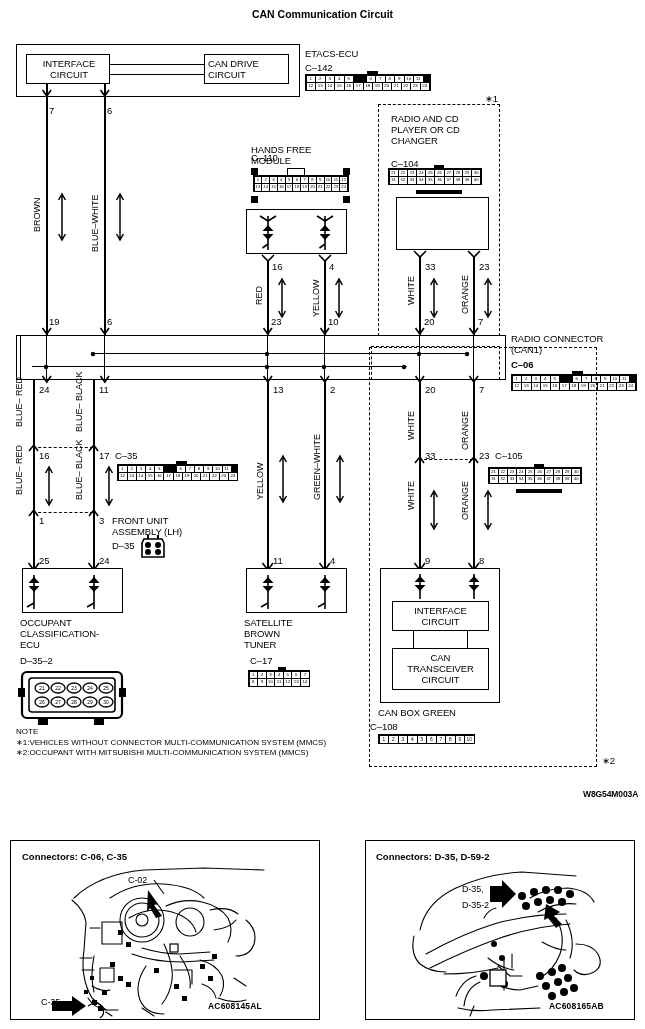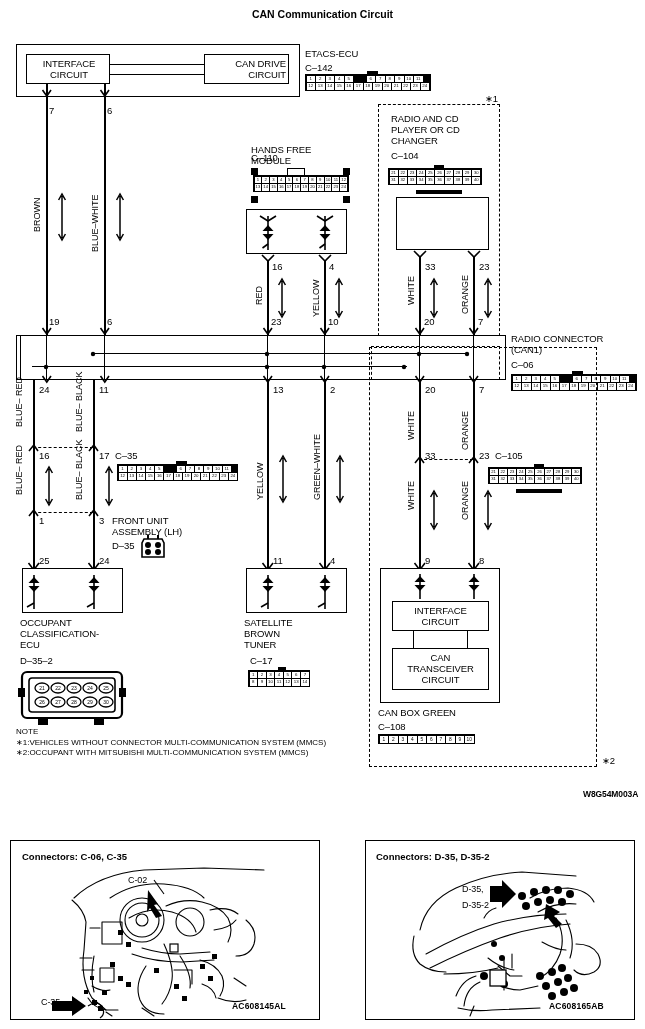--- a/index.html
+++ b/index.html
@@ -35,21 +35,21 @@
 </head>
 <body>
 
 <div class="title" style="top:8px;left:0;">CAN Communication Circuit</div>
 
 <div class="box" style="left:16px;top:44px;width:284px;height:53px;"></div>
 <div class="boxthin" style="left:26px;top:54px;width:84px;height:30px;"></div>
 <div class="t" style="left:30px;top:58px;width:78px;text-align:center;">INTERFACE
 CIRCUIT</div>
 <div class="boxthin" style="left:204px;top:54px;width:85px;height:30px;"></div>
-<div class="t" style="left:208px;top:58px;width:78px;text-align:right;">CAN DRIVE
+<div class="t" style="left:208px;top:58px;width:78px;text-align:left;">CAN DRIVE
 CIRCUIT</div>
 <div class="hl1" style="left:110px;top:64px;width:94px;"></div>
 <div class="hl1" style="left:110px;top:74px;width:94px;"></div>
 
 <div class="vl" style="left:46px;top:84px;height:13px;"></div>
 <div class="vl" style="left:104px;top:84px;height:13px;"></div>
 <svg class="sketch" style="left:40px;top:86px;" width="14" height="12">
     <path d="M6.8 0 L6.8 9 M2.5 4 L6.8 10 L11 4" fill="none" stroke="#000" stroke-width="1.6"></path>
   </svg>
 <svg class="sketch" style="left:98px;top:86px;" width="14" height="12">
@@ -182,21 +182,21 @@
     <path d="M5 3 L5 37 M1.6 7 L5 1 L8.4 7 M1.6 33 L5 39 L8.4 33" fill="none" stroke="#000" stroke-width="1.5"></path>
   </svg>
 <div class="t" style="left:271px;top:316px;">23</div>
 <div class="t" style="left:328px;top:316px;">10</div>
 
 <div class="dash" style="left:378px;top:104px;width:122px;height:262px;"></div>
 <div class="t" style="left:485px;top:93px;">∗1</div>
 <div class="t" style="left:391px;top:113px;">RADIO AND CD
 PLAYER OR CD
 CHANGER</div>
-<div class="t" style="left:391px;top:150px;">C–104</div>
+<div class="t" style="left:391px;top:158px;">C–104</div>
 <div class="conn" style="left:388px;top:168px;">
   <div class="crow" id="c104top">
       <div class="cell" style="min-width: 8.2px; width: 8.2px; height: 6.5px; font-size: 4.2px; line-height: 6.5px;">21</div>
       <div class="cell" style="min-width: 8.2px; width: 8.2px; height: 6.5px; font-size: 4.2px; line-height: 6.5px;">22</div>
       <div class="cell" style="min-width: 8.2px; width: 8.2px; height: 6.5px; font-size: 4.2px; line-height: 6.5px;">23</div>
       <div class="cell" style="min-width: 8.2px; width: 8.2px; height: 6.5px; font-size: 4.2px; line-height: 6.5px;">24</div>
       <div class="cell" style="min-width: 8.2px; width: 8.2px; height: 6.5px; font-size: 4.2px; line-height: 6.5px;">25</div>
       <div class="cell" style="min-width: 8.2px; width: 8.2px; height: 6.5px; font-size: 4.2px; line-height: 6.5px;">26</div>
       <div class="cell" style="min-width: 8.2px; width: 8.2px; height: 6.5px; font-size: 4.2px; line-height: 6.5px;">27</div>
       <div class="cell" style="min-width: 8.2px; width: 8.2px; height: 6.5px; font-size: 4.2px; line-height: 6.5px;">28</div>
@@ -271,21 +271,21 @@
 <div class="vl1" style="left:46px;top:335px;height:45px;"></div>
 <div class="vl1" style="left:104px;top:335px;height:45px;"></div>
 <div class="vl1" style="left:267px;top:335px;height:45px;"></div>
 <div class="vl1" style="left:324px;top:335px;height:45px;"></div>
 <div class="vl1" style="left:419px;top:335px;height:45px;"></div>
 <div class="vl1" style="left:473px;top:335px;height:45px;"></div>
 <div class="dash" style="left:371px;top:346px;width:129px;height:34px;border-width:1.5px;"></div>
 
 <div class="t" style="left:511px;top:333px;">RADIO CONNECTOR
 (CAN1)</div>
-<div class="t" style="left:511px;top:359px;">C–06</div>
+<div class="t" style="left:511px;top:359px;font-weight:bold;">C–06</div>
 <div class="conn" style="left:511px;top:374px;">
   <div class="crow" id="c06top">
       <div class="cell" style="min-width: 8.5px; width: 8.5px; height: 6.5px; font-size: 4.4px; line-height: 6.5px;">1</div>
       <div class="cell" style="min-width: 8.5px; width: 8.5px; height: 6.5px; font-size: 4.4px; line-height: 6.5px;">2</div>
       <div class="cell" style="min-width: 8.5px; width: 8.5px; height: 6.5px; font-size: 4.4px; line-height: 6.5px;">3</div>
       <div class="cell" style="min-width: 8.5px; width: 8.5px; height: 6.5px; font-size: 4.4px; line-height: 6.5px;">4</div>
       <div class="cell" style="min-width: 8.5px; width: 8.5px; height: 6.5px; font-size: 4.4px; line-height: 6.5px;">5</div>
       <div class="gap" style="width: 11.5px; height: 6.5px;"></div>
       <div class="cell" style="min-width: 8.5px; width: 8.5px; height: 6.5px; font-size: 4.4px; line-height: 6.5px;">6</div>
       <div class="cell" style="min-width: 8.5px; width: 8.5px; height: 6.5px; font-size: 4.4px; line-height: 6.5px;">7</div>
@@ -614,21 +614,21 @@
 <div class="boxthin" style="left:392px;top:601px;width:97px;height:30px;"></div>
 <div class="t" style="left:394px;top:605px;width:93px;text-align:center;">INTERFACE
 CIRCUIT</div>
 <div class="vl1" style="left:413px;top:631px;height:17px;"></div>
 <div class="vl1" style="left:467px;top:631px;height:17px;"></div>
 <div class="boxthin" style="left:392px;top:648px;width:97px;height:42px;"></div>
 <div class="t" style="left:394px;top:652px;width:93px;text-align:center;">CAN
 TRANSCEIVER
 CIRCUIT</div>
 <div class="t" style="left:378px;top:707px;">CAN BOX GREEN</div>
-<div class="t" style="left:378px;top:721px;">C–108</div>
+<div class="t" style="left:370px;top:721px;">C–108</div>
 <div class="conn" style="left:378px;top:734px;">
   <div class="crow" id="c108row">
       <div class="cell" style="min-width: 8.5px; width: 8.5px; height: 7px; font-size: 4.8px; line-height: 7px;">1</div>
       <div class="cell" style="min-width: 8.5px; width: 8.5px; height: 7px; font-size: 4.8px; line-height: 7px;">2</div>
       <div class="cell" style="min-width: 8.5px; width: 8.5px; height: 7px; font-size: 4.8px; line-height: 7px;">3</div>
       <div class="cell" style="min-width: 8.5px; width: 8.5px; height: 7px; font-size: 4.8px; line-height: 7px;">4</div>
       <div class="cell" style="min-width: 8.5px; width: 8.5px; height: 7px; font-size: 4.8px; line-height: 7px;">5</div>
       <div class="cell" style="min-width: 8.5px; width: 8.5px; height: 7px; font-size: 4.8px; line-height: 7px;">6</div>
       <div class="cell" style="min-width: 8.5px; width: 8.5px; height: 7px; font-size: 4.8px; line-height: 7px;">7</div>
       <div class="cell" style="min-width: 8.5px; width: 8.5px; height: 7px; font-size: 4.8px; line-height: 7px;">8</div>
@@ -636,21 +636,21 @@
       <div class="cell" style="min-width: 8.5px; width: 8.5px; height: 7px; font-size: 4.8px; line-height: 7px;">10</div>
     </div>
 </div>
 
 <div class="t" style="left:583px;top:789px;font-size:8.5px;font-weight:bold;">W8G54M003A</div>
 
 <div class="panel" style="left:10px;top:840px;width:310px;height:180px;"></div>
 <div class="ptitle" style="left:22px;top:851px;">Connectors: C-06, C-35</div>
 <div class="t" style="left:128px;top:875px;font-size:9px;">C-02</div>
 <div class="t" style="left:41px;top:997px;font-size:9px;">C-35</div>
-<div class="pcode" style="left:208px;top:1001px;margin-left:24px;">AC608145AL</div>
+<div class="pcode" style="left:208px;top:1001px;">AC608145AL</div>
 <svg class="sketch" style="left:14px;top:858px;" width="300" height="158" viewBox="0 0 300 158">
   <g fill="none" stroke="#000" stroke-width="1.1" stroke-linejoin="round" stroke-linecap="round">
     <path d="M60 40 Q85 16 130 12 L190 10 L250 12"></path>
     <path d="M58 42 Q70 52 72 64 L70 92 Q66 120 78 140 L92 152"></path>
     <path d="M96 40 Q120 24 150 26 Q178 28 190 40"></path>
     <path d="M115 60 Q135 48 158 54 Q178 60 182 74"></path>
     <circle cx="128" cy="62" r="22"></circle>
     <circle cx="128" cy="62" r="17"></circle>
     <circle cx="128" cy="62" r="6"></circle>
     <path d="M152 48 Q170 40 188 44 Q206 48 214 60 Q220 72 214 84"></path>
@@ -698,21 +698,21 @@
       <rect x="168" y="138" width="5" height="5"></rect>
   </g>
   <rect x="156" y="86" width="8" height="8" fill="#fff" stroke="#000" stroke-width="1.2"></rect>
   <path d="M140 22 L150 36" stroke="#000" stroke-width="1.1" fill="none"></path>
   <path d="M134 32 L144 46 L140 47 L148 58 L142 60 L136 50 L133 54 Z" fill="#000"></path>
   <path d="M38 143 L58 143 L58 138 L72 148 L58 158 L58 153 L38 153 Z" fill="#000"></path>
   <path d="M74 148 Q82 142 88 148 Q92 156 86 160" fill="none" stroke="#000" stroke-width="1.2"></path>
 </svg>
 
 <div class="panel" style="left:365px;top:840px;width:270px;height:180px;"></div>
-<div class="ptitle" style="left:376px;top:851px;">Connectors: D-35, D-35-2</div>
+<div class="ptitle" style="left:376px;top:851px;">Connectors: D-35, D-59-2</div>
 <div class="t" style="left:462px;top:884px;font-size:9px;">D-35,</div>
 <div class="t" style="left:462px;top:900px;font-size:9px;">D-35-2</div>
 <div class="pcode" style="left:549px;top:1001px;">AC608165AB</div>
 <svg class="sketch" style="left:370px;top:858px;" width="260" height="158" viewBox="0 0 260 158">
   <g fill="none" stroke="#000" stroke-width="1.1" stroke-linejoin="round" stroke-linecap="round">
     <path d="M50 72 Q56 44 86 30 Q116 16 152 14 L206 18"></path>
     <path d="M44 78 Q40 96 50 106 Q60 114 76 114"></path>
     <path d="M56 96 Q92 76 124 66 Q160 56 196 56"></path>
     <path d="M60 110 Q96 92 130 80 Q166 68 200 66"></path>
     <path d="M74 116 Q104 116 128 110"></path>

